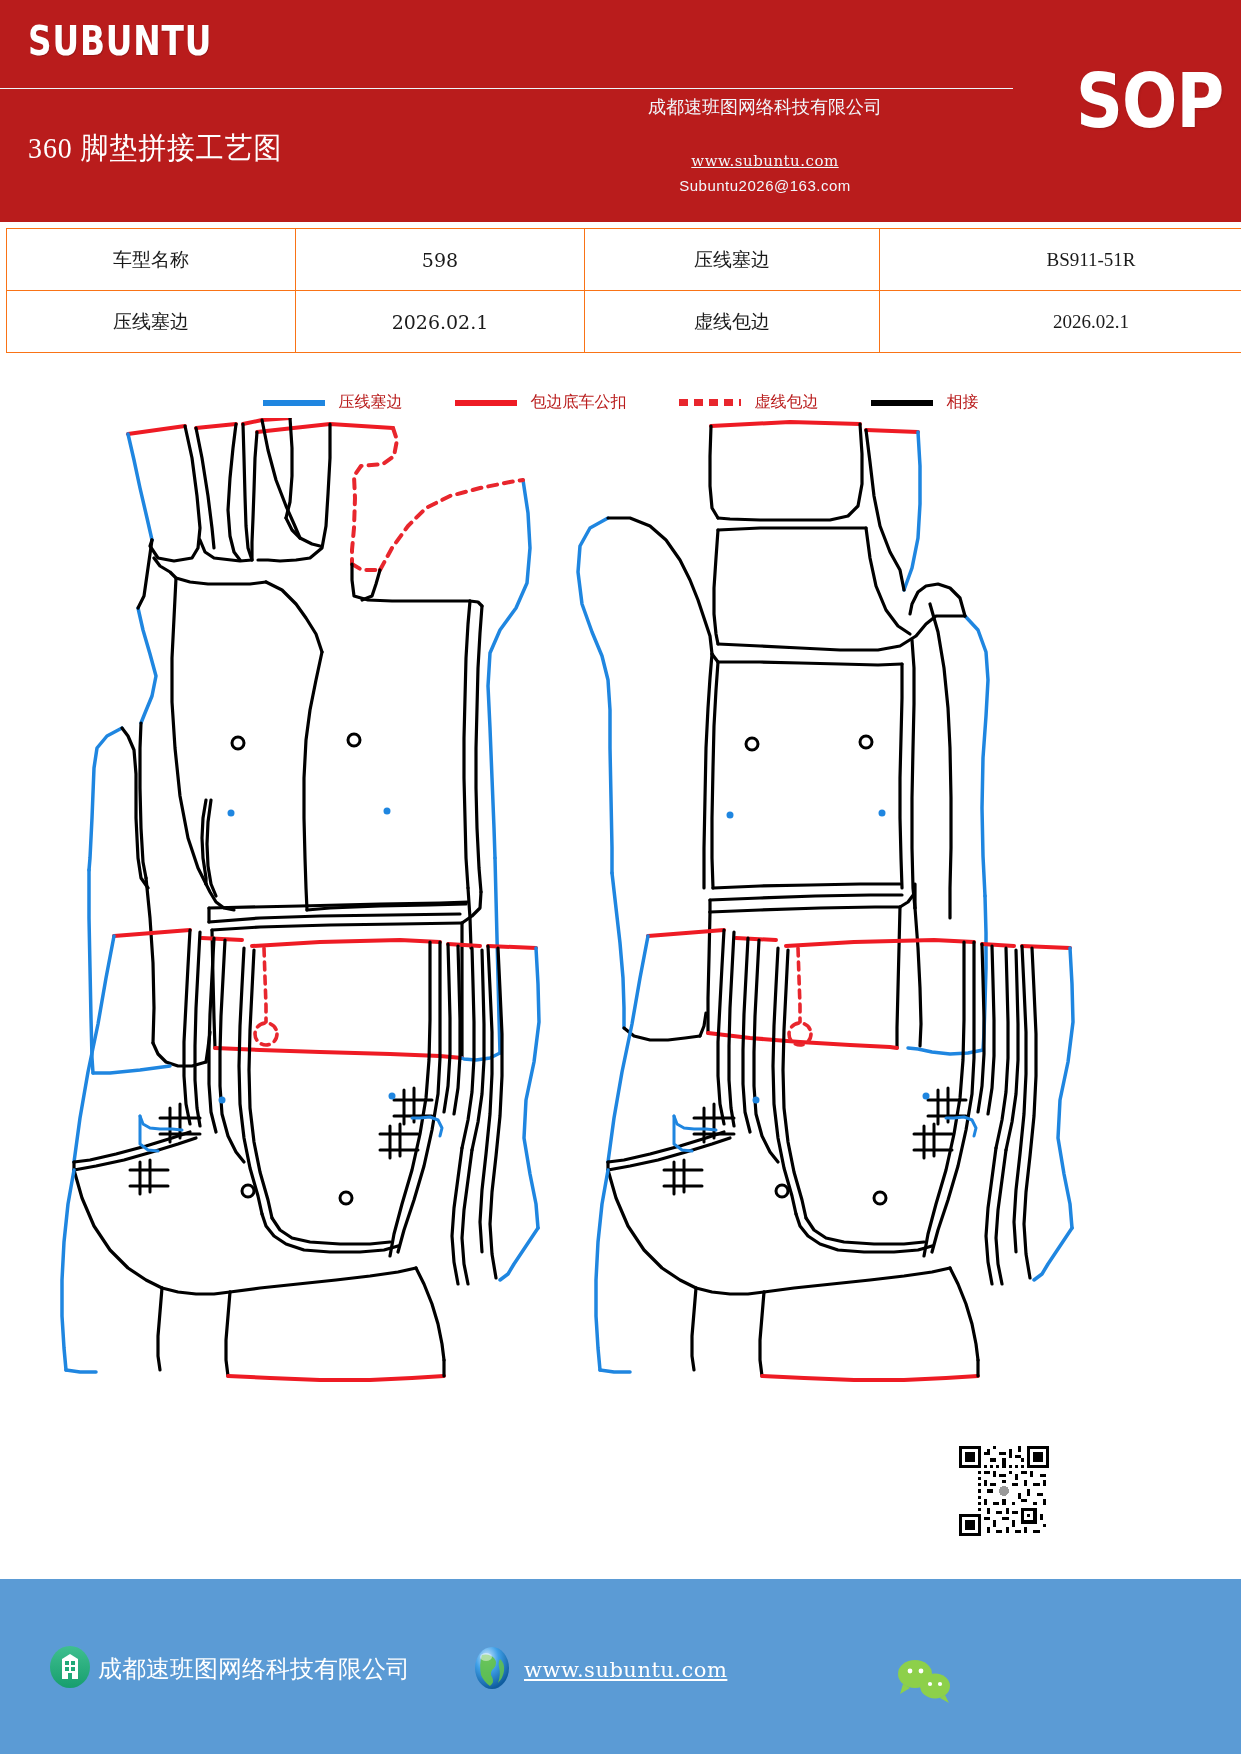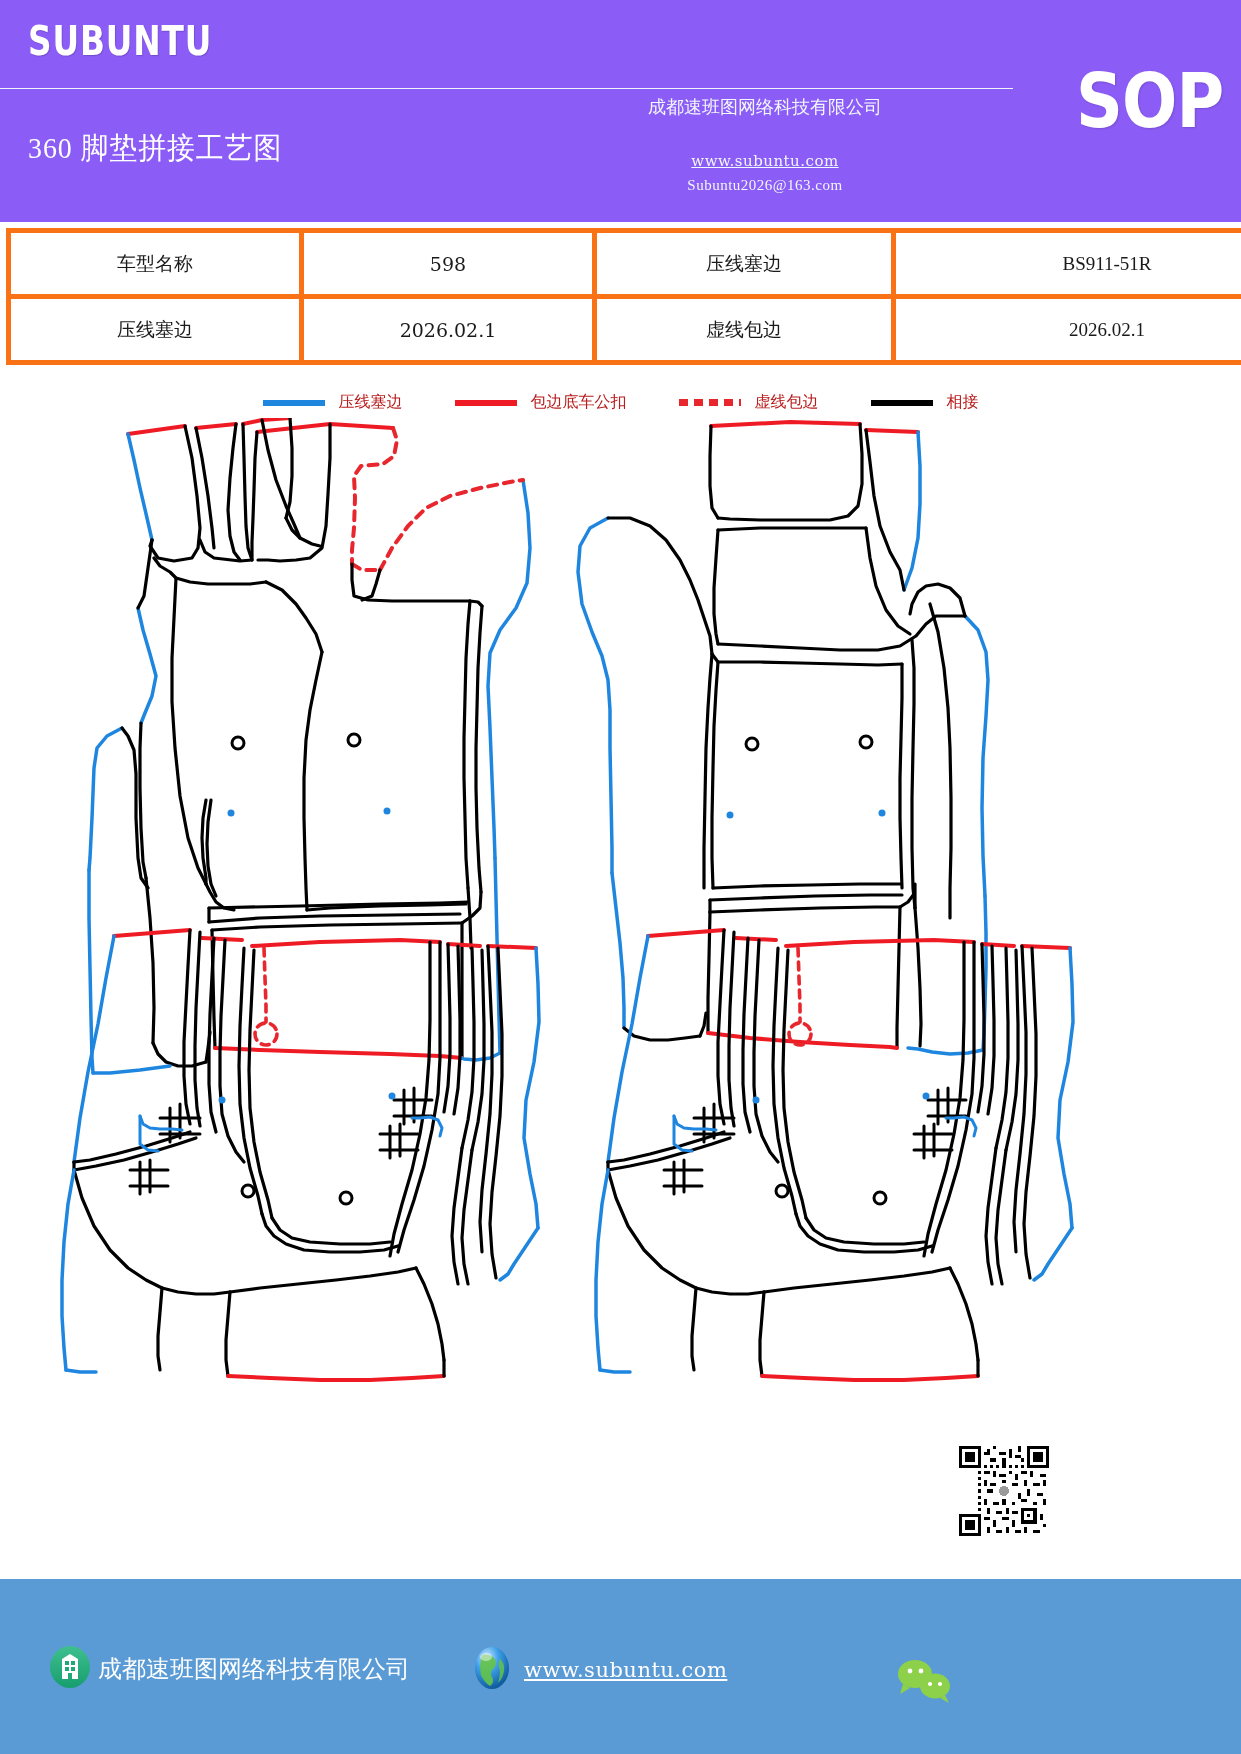--- a/index.html
+++ b/index.html
@@ -14,21 +14,21 @@
     font-family: "Liberation Serif", "DejaVu Serif", serif;
     overflow: hidden;
   }
 
   
   .header {
     position: absolute;
     left: 0; top: 0;
     width: 1241px;
     height: 222px;
-    background: #8b5cf6;
+    background: #b91c1c;
     box-sizing: border-box;
   }
   .brand-logo {
     position: absolute;
     left: 28px;
     top: 18px;
     font-family: "DejaVu Sans", sans-serif;
     font-weight: bold;
     font-size: 40px;
     letter-spacing: 1px;
@@ -80,21 +80,21 @@
     letter-spacing: 0.5px;
   }
   .header-email {
     position: absolute;
     left: 620px;
     top: 177px;
     width: 290px;
     text-align: center;
     font-size: 15px;
     color: #f2f7fc;
-    font-family: Liberation Serif, serif;
+    font-family: Liberation Sans, sans-serif;
     white-space: nowrap;
     letter-spacing: 0.5px;
   }
   .sop-badge {
     position: absolute;
     right: 18px;
     top: 58px;
     font-family: "DejaVu Sans", sans-serif;
     font-weight: bold;
     font-size: 74px;
@@ -108,21 +108,21 @@
   
   .info-table {
     position: absolute;
     left: 6px;
     top: 228px;
     width: 1228px;
     border-collapse: collapse;
     table-layout: fixed;
   }
   .info-table td {
-    border: 5px solid #f97316;
+    border: 1px solid #f97316;
     height: 45px;
     text-align: center;
     font-size: 19px;
     color: #1a1a1a;
     padding: 8px;
   }
   .info-table td.label { width: 272px; }
   .info-table td.value { width: 272px; font-family: "DejaVu Serif", serif; }
   .info-table td.label2 { width: 278px; }
   .info-table td.value2 { width: 406px; font-family: Liberation Serif, serif; }

